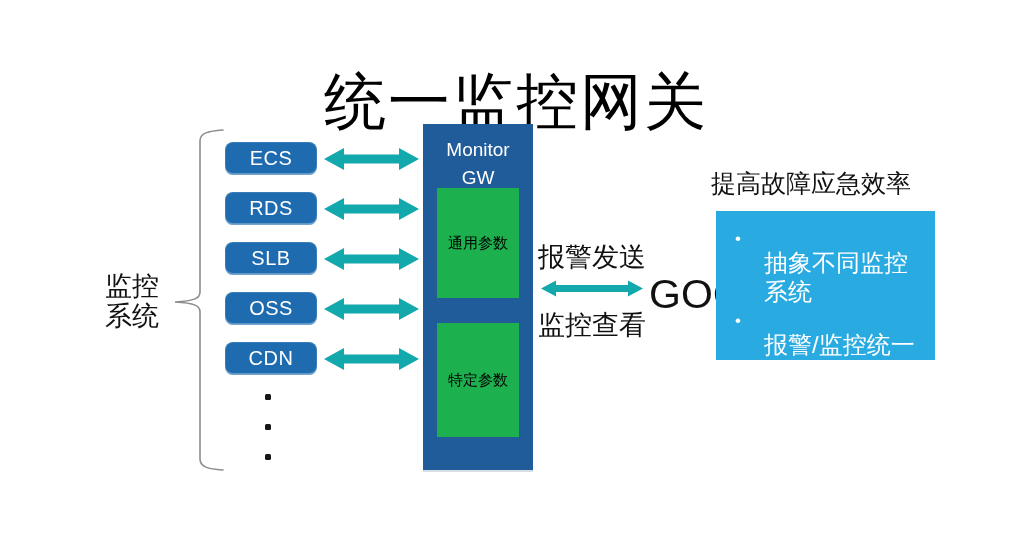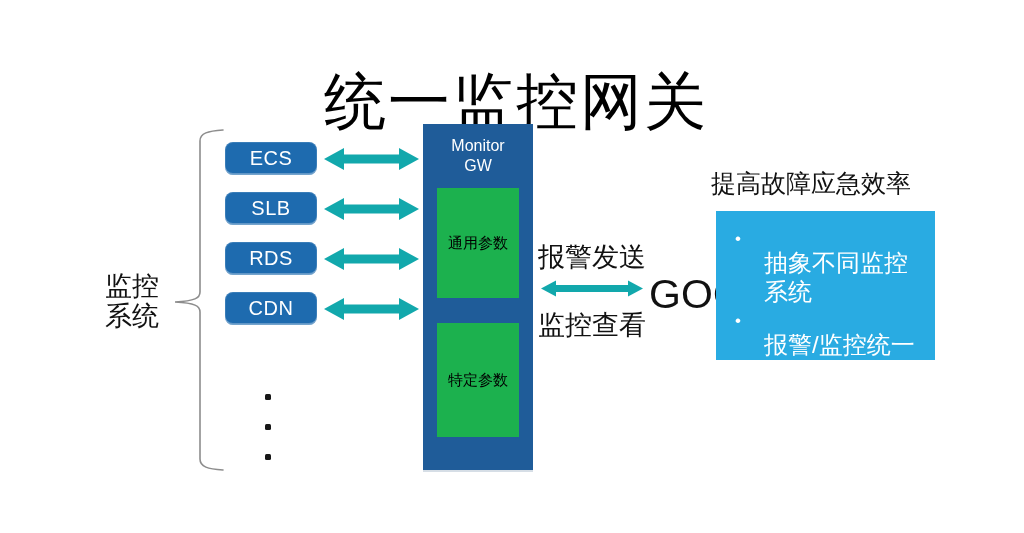--- a/index.html
+++ b/index.html
@@ -30,21 +30,21 @@
   }
   .sys-box-label{color:#fff;font-size:20px;letter-spacing:.5px;}
   .h-arrow{position:absolute;left:99px;top:3px;width:95px;height:28px;}
   .h-arrow polygon,.h-arrow rect{fill:#12A8AC;}
   
   .dots{position:absolute;left:265px;top:394px;display:flex;flex-direction:column;gap:24px;}
   .dots i{display:block;width:6px;height:6px;background:#161616;border-radius:1.5px;}
   
   .gw{position:absolute;left:423px;top:124px;width:110px;height:346px;background:#1F5C99;
       box-shadow:0 2px 0 rgba(180,195,210,.55);}
-  .gw-label{padding-top:12px;text-align:center;color:#fff;font-size:16px;line-height:20px;white-space:pre-line;}
+  .gw-label{padding-top:12px;text-align:center;color:#fff;font-size:19px;line-height:28px;white-space:pre-line;}
   .gw-modules{position:absolute;left:0;top:0;width:100%;height:100%;}
   .module{
     position:absolute;left:14px;width:82px;background:#1CB14E;
     display:flex;align-items:center;justify-content:center;color:#000000;font-size:15px;
   }
   .module:nth-child(1){top:64px;height:110px;}
   .module:nth-child(2){top:199px;height:114px;}
   
   .link-top{position:absolute;left:538px;top:239px;font-size:27px;color:#111;}
   .mid-arrow{position:absolute;left:541px;top:279px;width:102px;height:19px;}
@@ -82,31 +82,41 @@
           <span class="sys-box-label">ECS</span>
         </div>
         <svg class="h-arrow" viewBox="0 0 95 28" aria-hidden="true">
           <polygon points="0,14 20,3 20,25"></polygon>
           <polygon points="95,14 75,3 75,25"></polygon>
           <rect x="18" y="9.5" width="59" height="9"></rect>
         </svg>
       </div>
       <div class="sys-row">
         <div class="sys-box">
+          <span class="sys-box-label">RDS</span>
+        </div>
+        <svg class="h-arrow" viewBox="0 0 95 28" aria-hidden="true">
+          <polygon points="0,14 20,3 20,25"></polygon>
+          <polygon points="95,14 75,3 75,25"></polygon>
+          <rect x="18" y="9.5" width="59" height="9"></rect>
+        </svg>
+      </div>
+      <div class="sys-row">
+        <div class="sys-box">
           <span class="sys-box-label">SLB</span>
         </div>
         <svg class="h-arrow" viewBox="0 0 95 28" aria-hidden="true">
           <polygon points="0,14 20,3 20,25"></polygon>
           <polygon points="95,14 75,3 75,25"></polygon>
           <rect x="18" y="9.5" width="59" height="9"></rect>
         </svg>
       </div>
       <div class="sys-row">
         <div class="sys-box">
-          <span class="sys-box-label">RDS</span>
+          <span class="sys-box-label">OSS</span>
         </div>
         <svg class="h-arrow" viewBox="0 0 95 28" aria-hidden="true">
           <polygon points="0,14 20,3 20,25"></polygon>
           <polygon points="95,14 75,3 75,25"></polygon>
           <rect x="18" y="9.5" width="59" height="9"></rect>
         </svg>
       </div>
       <div class="sys-row">
         <div class="sys-box">
           <span class="sys-box-label">CDN</span>

